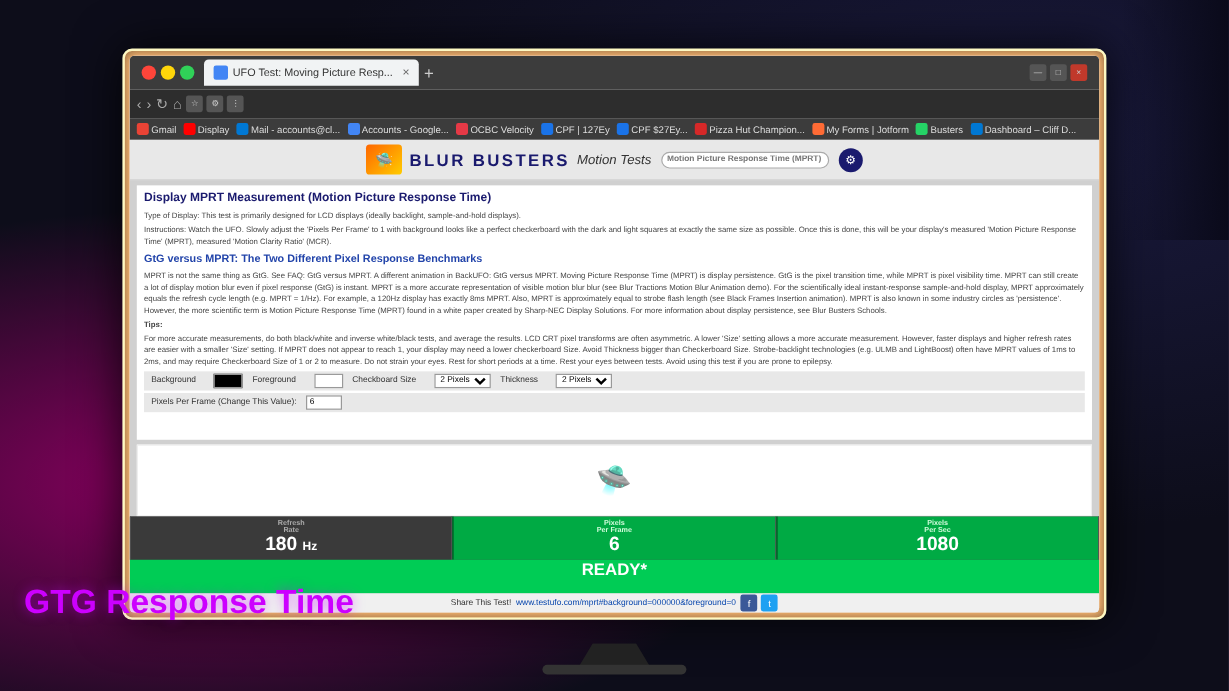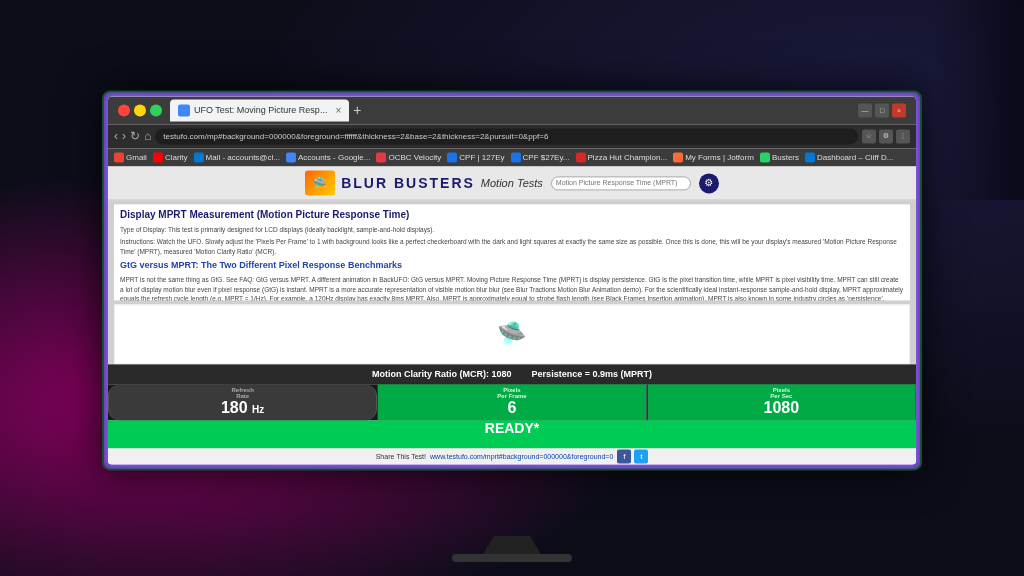--- a/index.html
+++ b/index.html
@@ -21,24 +21,24 @@
                   #0d0d1a;
     }
 
     
     .monitor {
       position: absolute;
       left: 50%;
       top: 50%;
       transform: translate(-50%, -52%);
       width: 820px;
-      height: 380px;
-      background: #8b5cf6;
+      height: 476px;
+      background: #fdba74;
       border-radius: 8px;
-      border: 2px solid #14532d;
+      border: 2px solid #fef9c3;
       box-shadow: 0 0 40px rgba(0,0,0,0.8), inset 0 0 10px rgba(0,0,0,0.5);
     }
 
     .monitor-screen {
       position: absolute;
       inset: 4px;
       background: #fff;
       border-radius: 4px;
       overflow: hidden;
     }
@@ -237,20 +237,21 @@
 
     .bb-search {
       width: 140px;
       height: 14px;
       background: #fff;
       border: 1px solid #aaa;
       border-radius: 7px;
       font-size: 7px;
       padding: 0 4px;
       color: #666;
+      font-weight: bold;
     }
 
     
     .bb-text-section {
       background: #fff;
       margin: 4px 6px;
       padding: 4px 6px;
       font-size: 7px;
       line-height: 1.4;
       color: #333;
@@ -352,21 +353,21 @@
 
     .metric-cell {
       display: flex;
       flex-direction: column;
       align-items: center;
       justify-content: center;
       border-right: 1px solid #555;
     }
 
     .cell-frame { background: #3a3a3a; flex: 1; }
-    .cell-refresh { background: #3a3a3a; flex: 1; border-radius: 12px; }
+    .cell-refresh { background: #3a3a3a; flex: 1; }
     .cell-pixels { background: #00aa44; flex: 1; }
     .cell-pixsec { background: #00aa44; flex: 1; }
 
     
     .ready-bar {
       background: #00cc55;
       height: 28px;
       display: flex;
       align-items: flex-start;
       justify-content: center;
@@ -477,38 +478,35 @@
         <div class="action-icon">□</div>
         <div class="action-icon" style="background:#c0392b;">×</div>
       </div>
     </div>
 
     <div class="address-row">
       <span class="nav-btn">‹</span>
       <span class="nav-btn">›</span>
       <span class="nav-btn">↻</span>
       <span class="nav-btn">⌂</span>
-      <div class="address-bar">
-        <span>testufo.com/mp#background=000000&amp;foreground=ffffff&amp;thickness=2&amp;base=2&amp;thickness=2&amp;pursuit=0&amp;ppf=6</span>
-      </div>
       <div style="display:flex;gap:3px;">
         <div class="action-icon">☆</div>
         <div class="action-icon">⚙</div>
         <div class="action-icon">⋮</div>
       </div>
     </div>
 
     <div class="bookmarks-bar">
       <div class="bookmark-item">
         <div class="bm-icon" style="background:#ea4335;"></div>
         <span>Gmail</span>
       </div>
       <div class="bookmark-item">
         <div class="bm-icon" style="background:#ff0000;"></div>
-        <span>Clarity</span>
+        <span>Display</span>
       </div>
       <div class="bookmark-item">
         <div class="bm-icon" style="background:#0078d4;"></div>
         <span>Mail - accounts@cl...</span>
       </div>
       <div class="bookmark-item">
         <div class="bm-icon" style="background:#4285f4;"></div>
         <span>Accounts - Google...</span>
       </div>
       <div class="bookmark-item">
@@ -592,30 +590,20 @@
           <div class="controls-row" style="margin-top:2px;">
             <span>Pixels Per Frame (Change This Value):</span>
             <input class="control-input" type="text" value="6" style="">
           </div>
         </div>
 
         <div class="ufo-area">
           <span class="ufo-icon">🛸</span>
         </div>
 
-        <div class="stats-bar">
-          <span class="stats-mcr">
-            <span>Motion Clarity Ratio (MCR):</span>
-            <span>1080</span>
-          </span>
-          <span>
-            <span>Persistence =</span>
-            <span>0.9ms (MPRT)</span>
-          </span>
-        </div>
 
         <div class="metrics-row metrics-container">
           <div class="metric-cell cell-refresh" style="flex:1;display:flex;flex-direction:column;align-items:center;justify-content:center;padding:2px 8px;border-left:1px solid #555;">
             <div style="font-size:6px;color:#aaa;font-weight:bold;line-height:1;">Refresh</div>
             <div style="font-size:6px;color:#aaa;font-weight:bold;line-height:1;">Rate</div>
             <div style="font-size:16px;font-weight:bold;color:#fff;line-height:1.1;">180 <span style="font-size:10px;">Hz</span></div>
           </div>
           <div class="metric-cell cell-pixels" style="flex:1;display:flex;flex-direction:column;align-items:center;justify-content:center;padding:2px 8px;border-left:1px solid #005522;">
             <div style="font-size:6px;color:#cffcda;font-weight:bold;line-height:1;">Pixels</div>
             <div style="font-size:6px;color:#cffcda;font-weight:bold;line-height:1;">Per Frame</div>
@@ -642,15 +630,16 @@
         </div>
       </div>
     </div>
   </div>
 </div>
 
 <div class="monitor-stand"></div>
 <div class="monitor-base"></div>
 
 <div class="overlay-text">
+  <div class="gtg-label">GTG Response Time</div>
 </div>
 
 <div class="right-figure"></div>
 
 </body></html>

